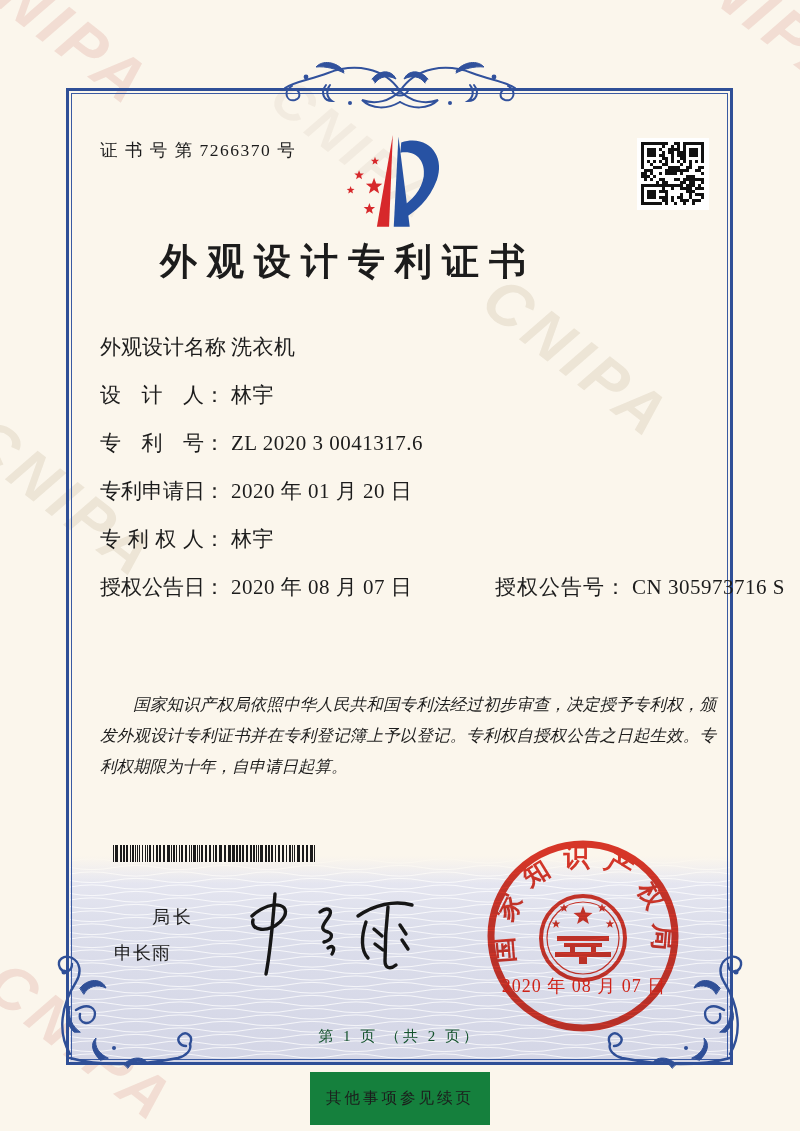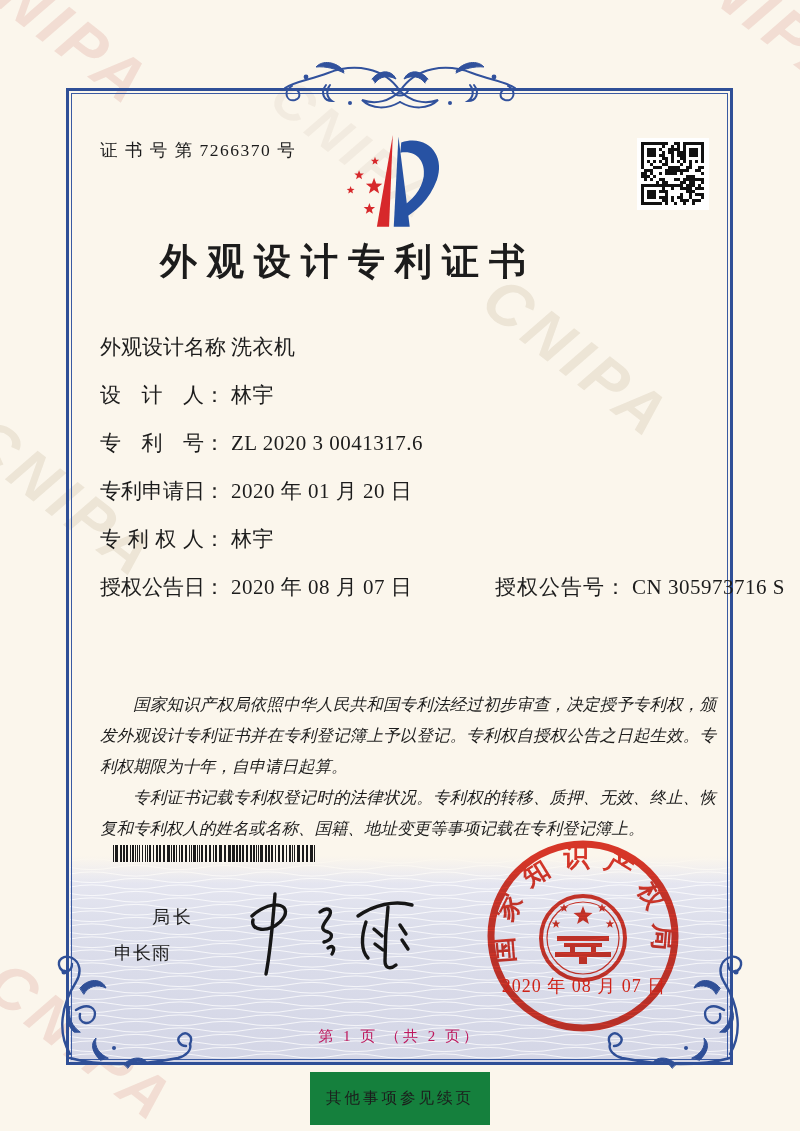--- a/index.html
+++ b/index.html
@@ -54,21 +54,21 @@
                 font-size:18px;letter-spacing:3px;z-index:4;margin-left:38px;}
   .signer-name{left:114px;top:941px;font-family:"Liberation Sans",sans-serif;
                font-size:18px;letter-spacing:1px;z-index:4;}
   .sig{left:222px;top:884px;z-index:4;}
 
   .seal{left:477px;top:838px;z-index:4;mix-blend-mode:multiply;opacity:0.93;}
   .seal-date{left:486px;top:974px;width:196px;text-align:center;color:#cf2318;
              font-size:18px;letter-spacing:1px;z-index:5;white-space:nowrap;}
 
   .pagination{left:66px;top:1027px;width:667px;text-align:center;font-size:15px;
-              letter-spacing:3px;z-index:4;color:#be185d;}
+              letter-spacing:3px;z-index:4;color:#14532d;}
   .note-wrap{left:0;top:1072px;width:800px;text-align:center;z-index:4;}
   .note{display:inline-block;background:#15803d;padding:16px 16px;font-size:15.5px;
         letter-spacing:3px;}
 
   .ornament-top{left:280px;top:57px;z-index:4;}
   .flourish-bl{left:28px;top:952px;z-index:5;}
   .flourish-br{left:602px;top:952px;z-index:5;transform:scaleX(-1);}
 </style>
 </head>
 <body>
@@ -451,21 +451,20 @@
   <div class="frow">
     <span class="flabel">专利权人</span><span>：</span><span class="fvalue">林宇</span>
   </div>
   <div class="frow">
     <span class="flabel">授权公告日</span><span>：</span><span class="fvalue-fixed">2020 年 08 月 07 日</span><span class="flabel2">授权公告号</span><span>：</span><span class="fvalue">CN 305973716 S</span>
   </div>
 </div>
 
 <div class="abs paras">
   <p>国家知识产权局依照中华人民共和国专利法经过初步审查，决定授予专利权，颁发外观设计专利证书并在专利登记簿上予以登记。专利权自授权公告之日起生效。专利权期限为十年，自申请日起算。</p>
-  <p>专利证书记载专利权登记时的法律状况。专利权的转移、质押、无效、终止、恢复和专利权人的姓名或名称、国籍、地址变更等事项记载在专利登记簿上。</p>
 </div>
 
 <svg class="abs barcode" id="barcode" width="206" height="17">
     <rect width="206" height="17" fill="none"></rect>
     <rect x="0" y="0" width="1" height="17" fill="#1a1a1a"></rect>
     <rect x="2" y="0" width="3" height="17" fill="#1a1a1a"></rect>
     <rect x="7" y="0" width="2" height="17" fill="#1a1a1a"></rect>
     <rect x="10" y="0" width="2" height="17" fill="#1a1a1a"></rect>
     <rect x="13" y="0" width="2" height="17" fill="#1a1a1a"></rect>
     <rect x="17" y="0" width="1" height="17" fill="#1a1a1a"></rect>

